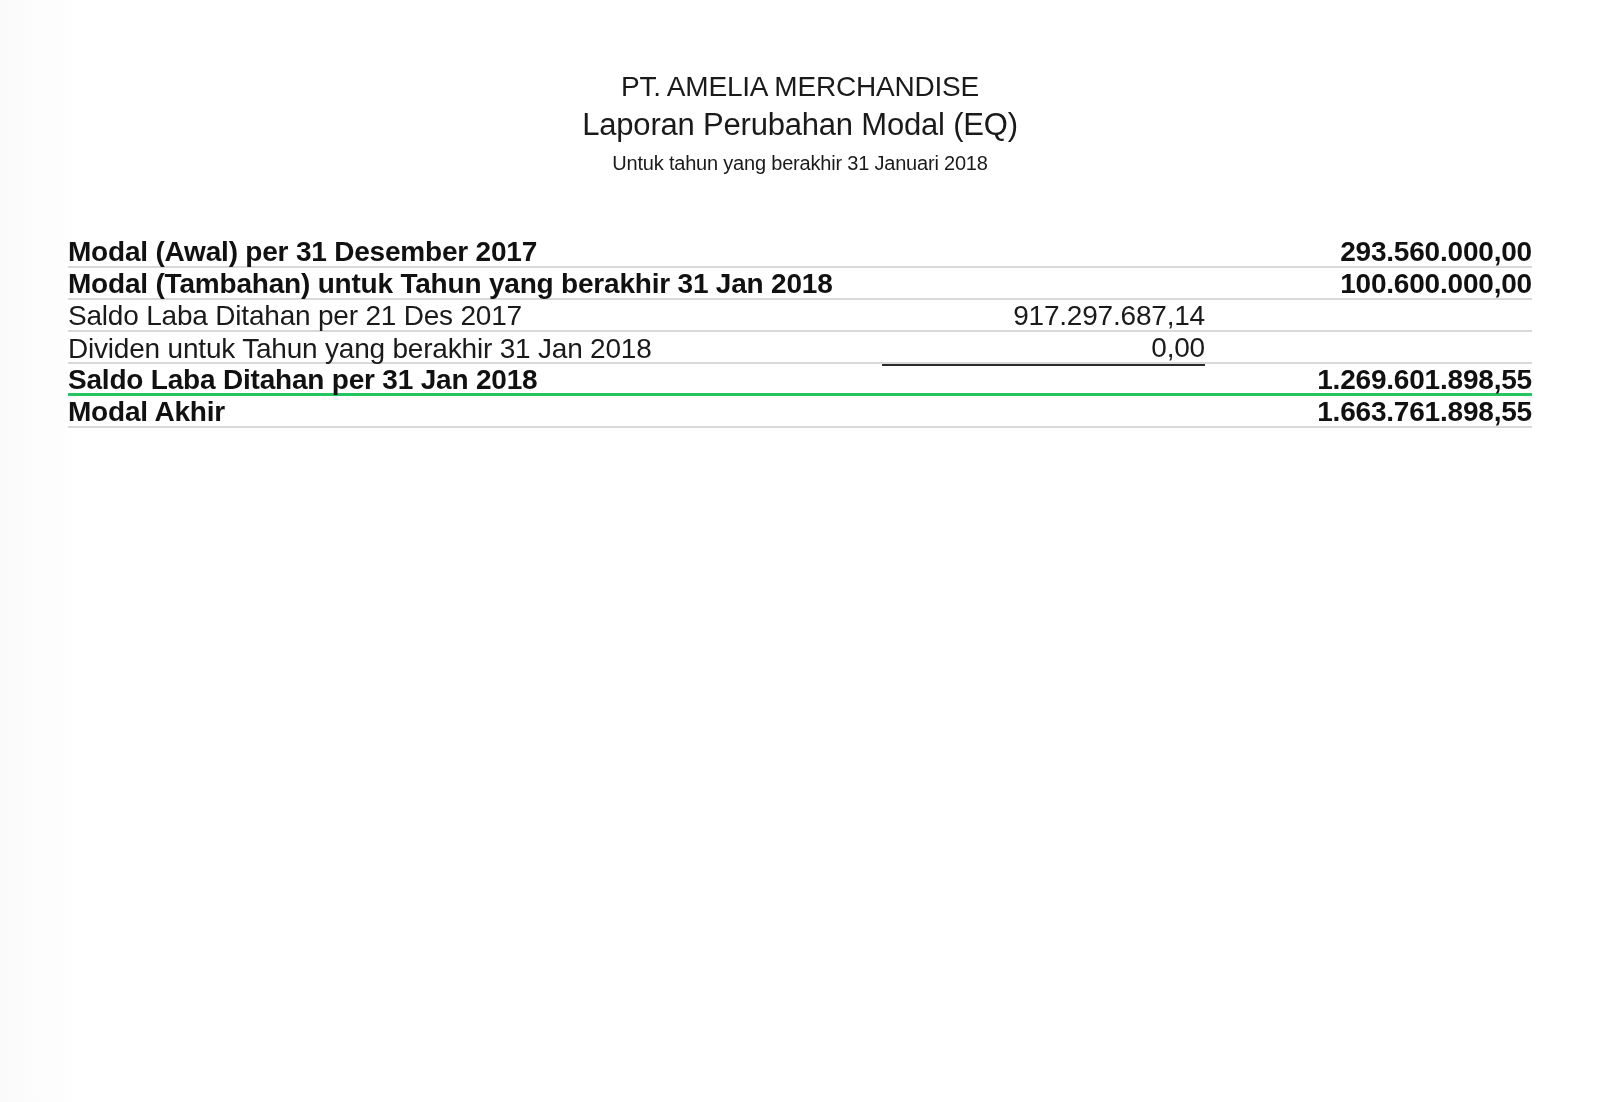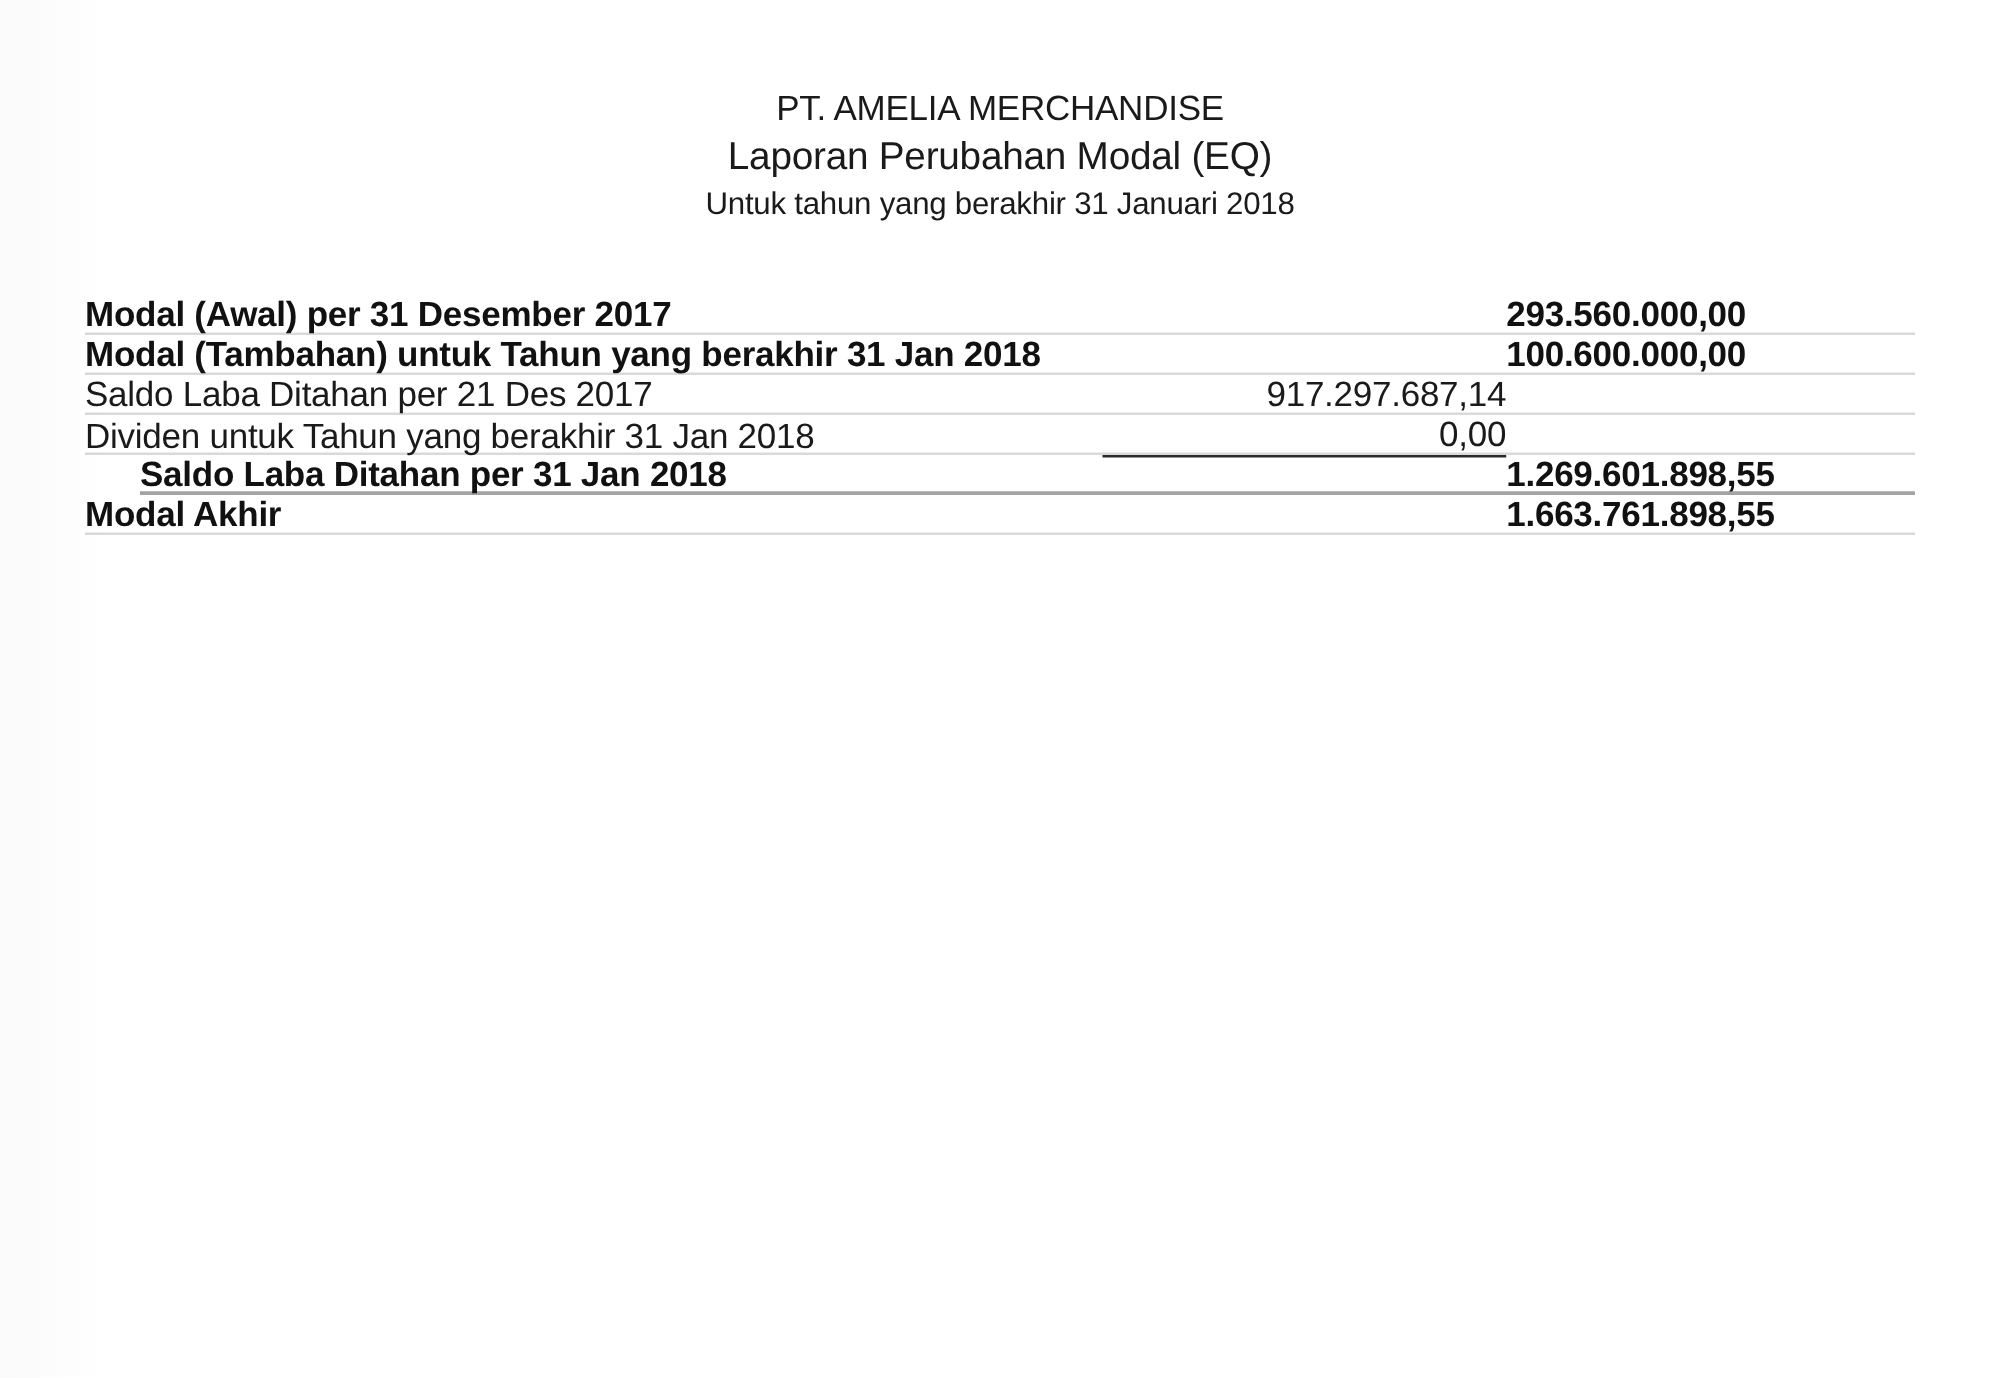--- a/index.html
+++ b/index.html
@@ -18,39 +18,39 @@
     background: linear-gradient(90deg, #fafafa 0%, #fdfdfd 60%, #ffffff 100%);
   }
 
   
   .report-header {
     position: absolute; left: 68px; top: 70px; width: 1464px;
     text-align: center; letter-spacing: -0.2px;
   }
   .company   { font-size: 28px; line-height: 34px; font-weight: 400; }
   .title     { font-size: 31px; line-height: 38px; font-weight: 400; margin-top: 2px; }
-  .period    { font-size: 25px; line-height: 30px; margin-top: 4px; }
+  .period    { font-size: 20px; line-height: 30px; margin-top: 4px; }
   .classif   { font-size: 24px; line-height: 30px; }
 
   
   .equity-table {
     position: absolute; left: 68px; top: 236px; width: 1464px;
     font-size: 28px; letter-spacing: -0.2px;
   }
   .row {
     display: grid;
     grid-template-columns: 1fr 323px 327px;
     height: 32px;
     align-items: center;
     border-bottom: 2px solid #d9d9d9;
   }
   .row.bold { font-weight: 700; color: #111111; }
-  .row.rule-dark { border-bottom: 3px solid #a3a3a3; margin-left: 44px; }
+  .row.rule-dark { border-bottom: 3px solid #22c55e; }
   .cell-label { text-align: left; white-space: nowrap; overflow: hidden; }
-  .cell-interim, .cell-total { text-align: left; white-space: nowrap; }
+  .cell-interim, .cell-total { text-align: right; white-space: nowrap; }
   .cell-interim {
     height: 100%;
     display: flex; align-items: center; justify-content: flex-end;
   }
   .cell-interim.underlined { border-bottom: 2.5px solid #2a2a2a; }
 </style>
 </head>
 <body>
 
 <div class="page">

